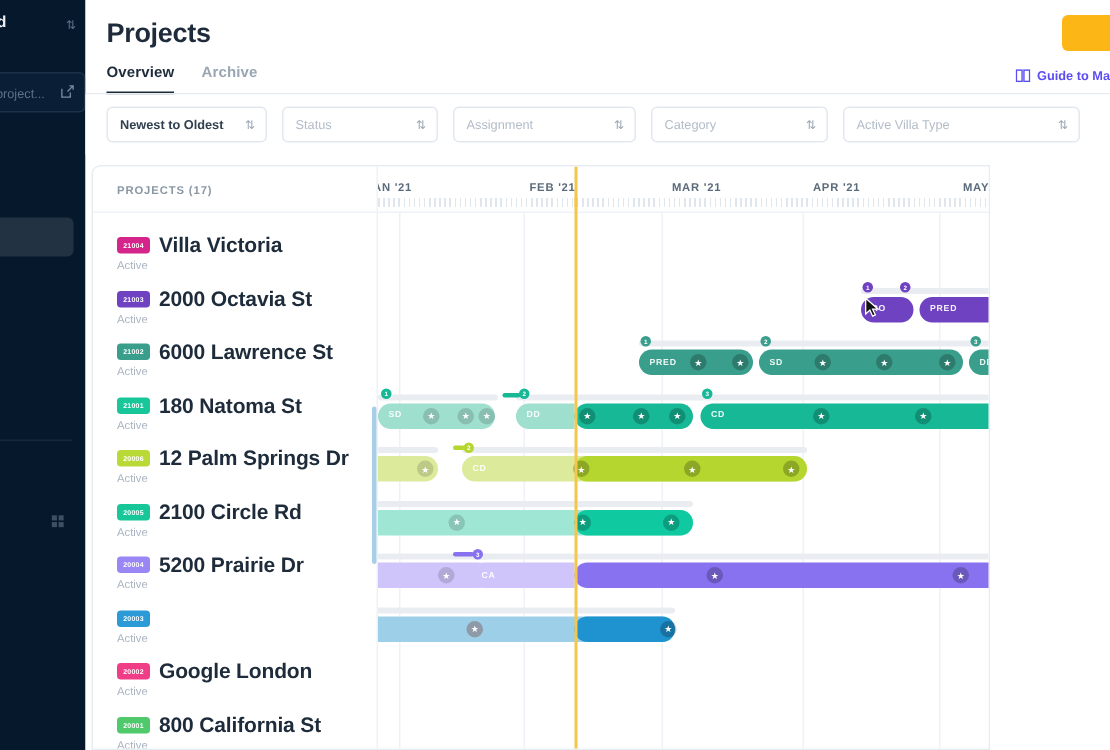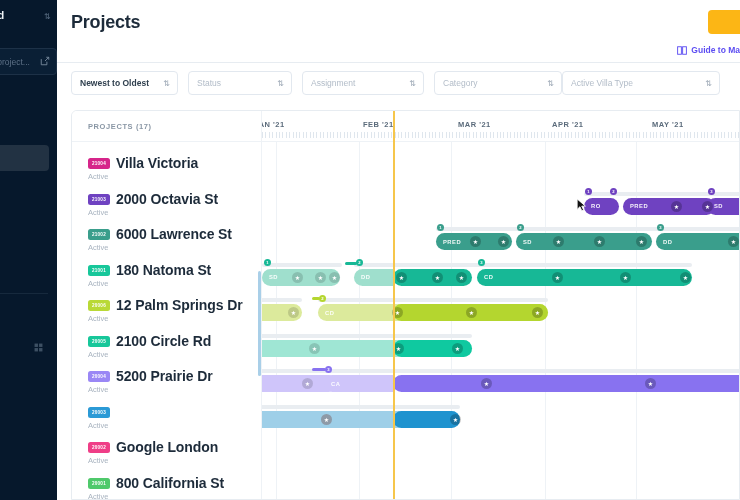--- a/index.html
+++ b/index.html
@@ -275,20 +275,24 @@
       <rect x="1" y="9" width="6" height="6" fill="#6b7e91"></rect>
       <rect x="9" y="9" width="6" height="6" fill="#6b7e91"></rect>
     </svg>
   </div>
 
   <div class="main">
 
     <div class="page-title">Projects</div>
     <div class="cta-button"></div>
 
+    <div class="tabs">
+      <div class="tab active">Overview</div>
+      <div class="tab">Archive</div>
+    </div>
     <div class="tabs-rule"></div>
 
     <div class="guide-link">
       <svg class="book-icon" viewBox="0 0 16 14">
         <rect x="1" y="1" width="6" height="12" fill="none" stroke="#5c4df2" stroke-width="1.5"></rect>
         <rect x="9" y="1" width="6" height="12" fill="none" stroke="#5c4df2" stroke-width="1.5"></rect>
       </svg>
       <span>Guide to Ma</span>
     </div>
 
@@ -298,31 +302,31 @@
           <div class="sel-caret">⇅</div>
         </div>
         <div class="select" style="left: 131px; width: 104px;">
           <div class="sel-label">Status</div>
           <div class="sel-caret">⇅</div>
         </div>
         <div class="select" style="left: 245px; width: 122px;">
           <div class="sel-label">Assignment</div>
           <div class="sel-caret">⇅</div>
         </div>
-        <div class="select" style="left: 377px; width: 128px;">
+        <div class="select" style="left: 377px; width: 118px;">
           <div class="sel-label">Category</div>
           <div class="sel-caret">⇅</div>
         </div>
         <div class="select" style="left: 505px; width: 158px;">
           <div class="sel-label">Active Villa Type</div>
           <div class="sel-caret">⇅</div>
         </div>
       </div>
 
-    <div class="gantt-card" style="left:14px;width:669px;">
+    <div class="gantt-card" style="left:4px;width:599px;">
       <div class="list-header">
         <div class="list-header-label">PROJECTS (17)</div>
       </div>
       <div class="list-col" id="list-col">
           <div class="proj-row" style="top: 7px;">
             <div class="proj-badge" style="background: rgb(214, 37, 138);">21004</div>
             <div class="proj-name">Villa Victoria</div>
             <div class="proj-status">Active</div>
           </div>
           <div class="proj-row" style="top: 42.5px;">

